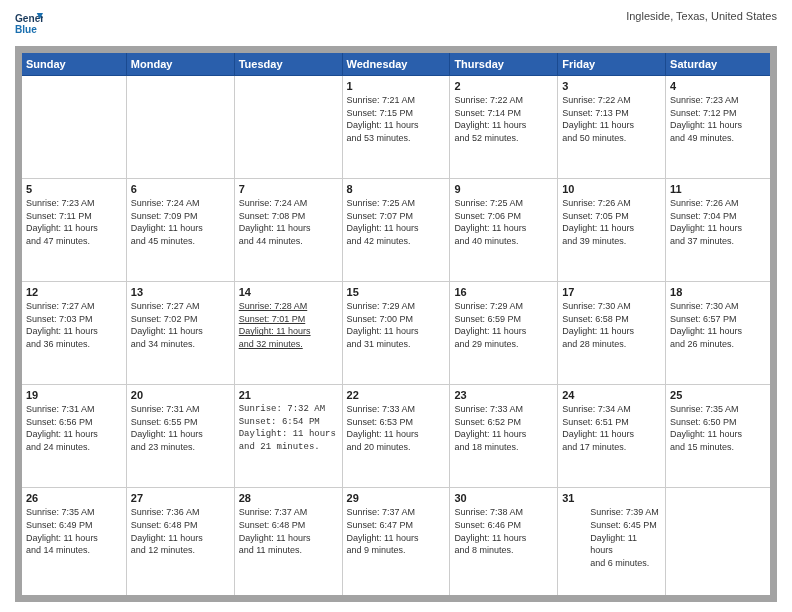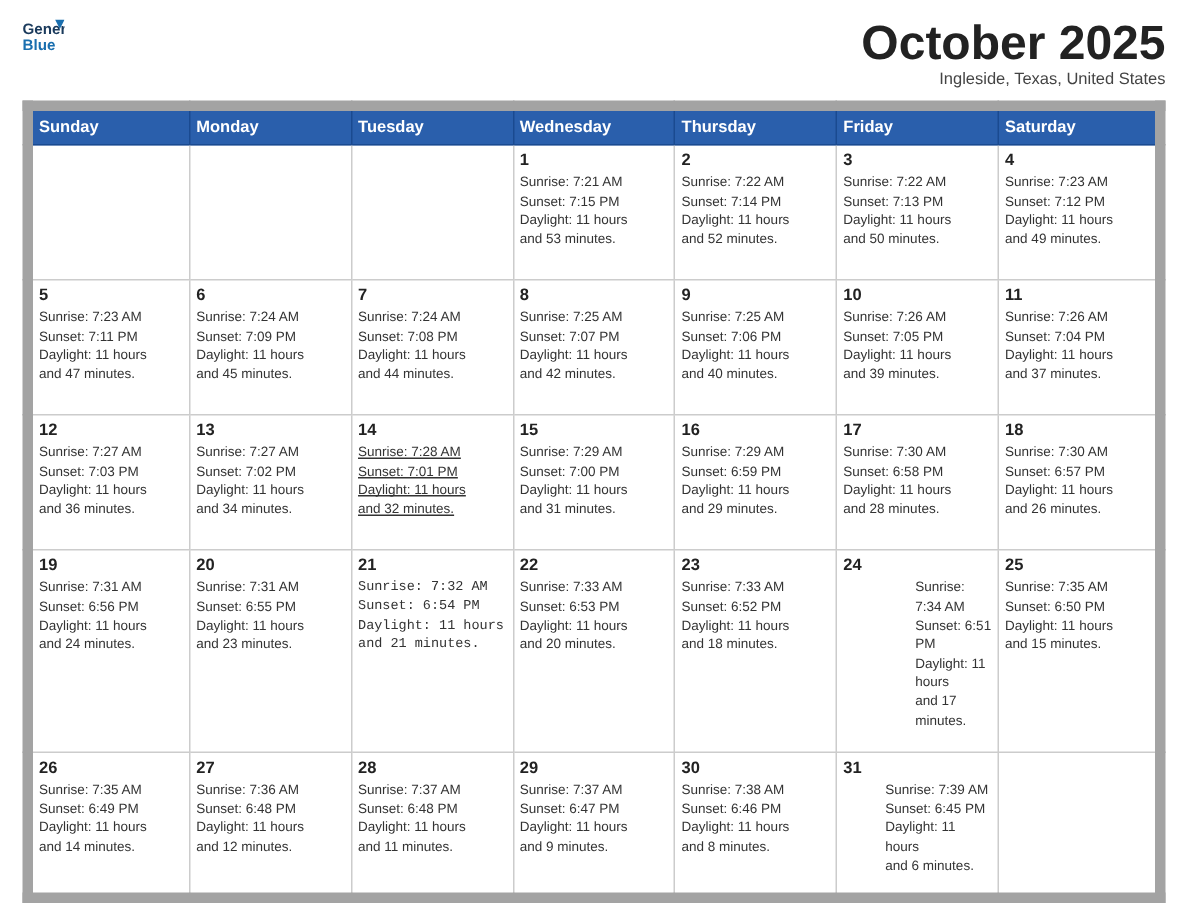--- a/index.html
+++ b/index.html
@@ -96,21 +96,20 @@
 <div class="page">
   <div class="header">
     <div class="logo">
       <svg class="logo-icon" viewBox="0 0 36 36">
         <text x="0" y="16" font-size="13" font-weight="bold" fill="#1a3a5c">General</text>
         <text x="0" y="30" font-size="13" font-weight="bold" fill="#1a6faf">Blue</text>
         <polygon points="28,4 36,4 32,12" fill="#1a6faf"></polygon>
       </svg>
     </div>
     <div class="title-block">
-      <div class="month-title">October 2025</div>
       <div class="location">Ingleside, Texas, United States</div>
     </div>
   </div>
 
   <table class="calendar">
     <thead>
       <tr>
         <th>Sunday</th>
         <th>Monday</th>
         <th>Tuesday</th>
@@ -287,21 +286,21 @@
           </td>
           <td>
             <span class="day-num">23</span>
             <div class="day-info" style="white-space: pre-line;">Sunrise: 7:33 AM
 Sunset: 6:52 PM
 Daylight: 11 hours
 and 18 minutes.</div>
           </td>
           <td>
             <span class="day-num">24</span>
-            <div class="day-info" style="white-space: pre-line; margin-left: 48px;">Sunrise: 7:34 AM
+            <div class="day-info" style="white-space: pre-line;">Sunrise: 7:34 AM
 Sunset: 6:51 PM
 Daylight: 11 hours
 and 17 minutes.</div>
           </td>
           <td>
             <span class="day-num">25</span>
             <div class="day-info" style="white-space: pre-line;">Sunrise: 7:35 AM
 Sunset: 6:50 PM
 Daylight: 11 hours
 and 15 minutes.</div>

